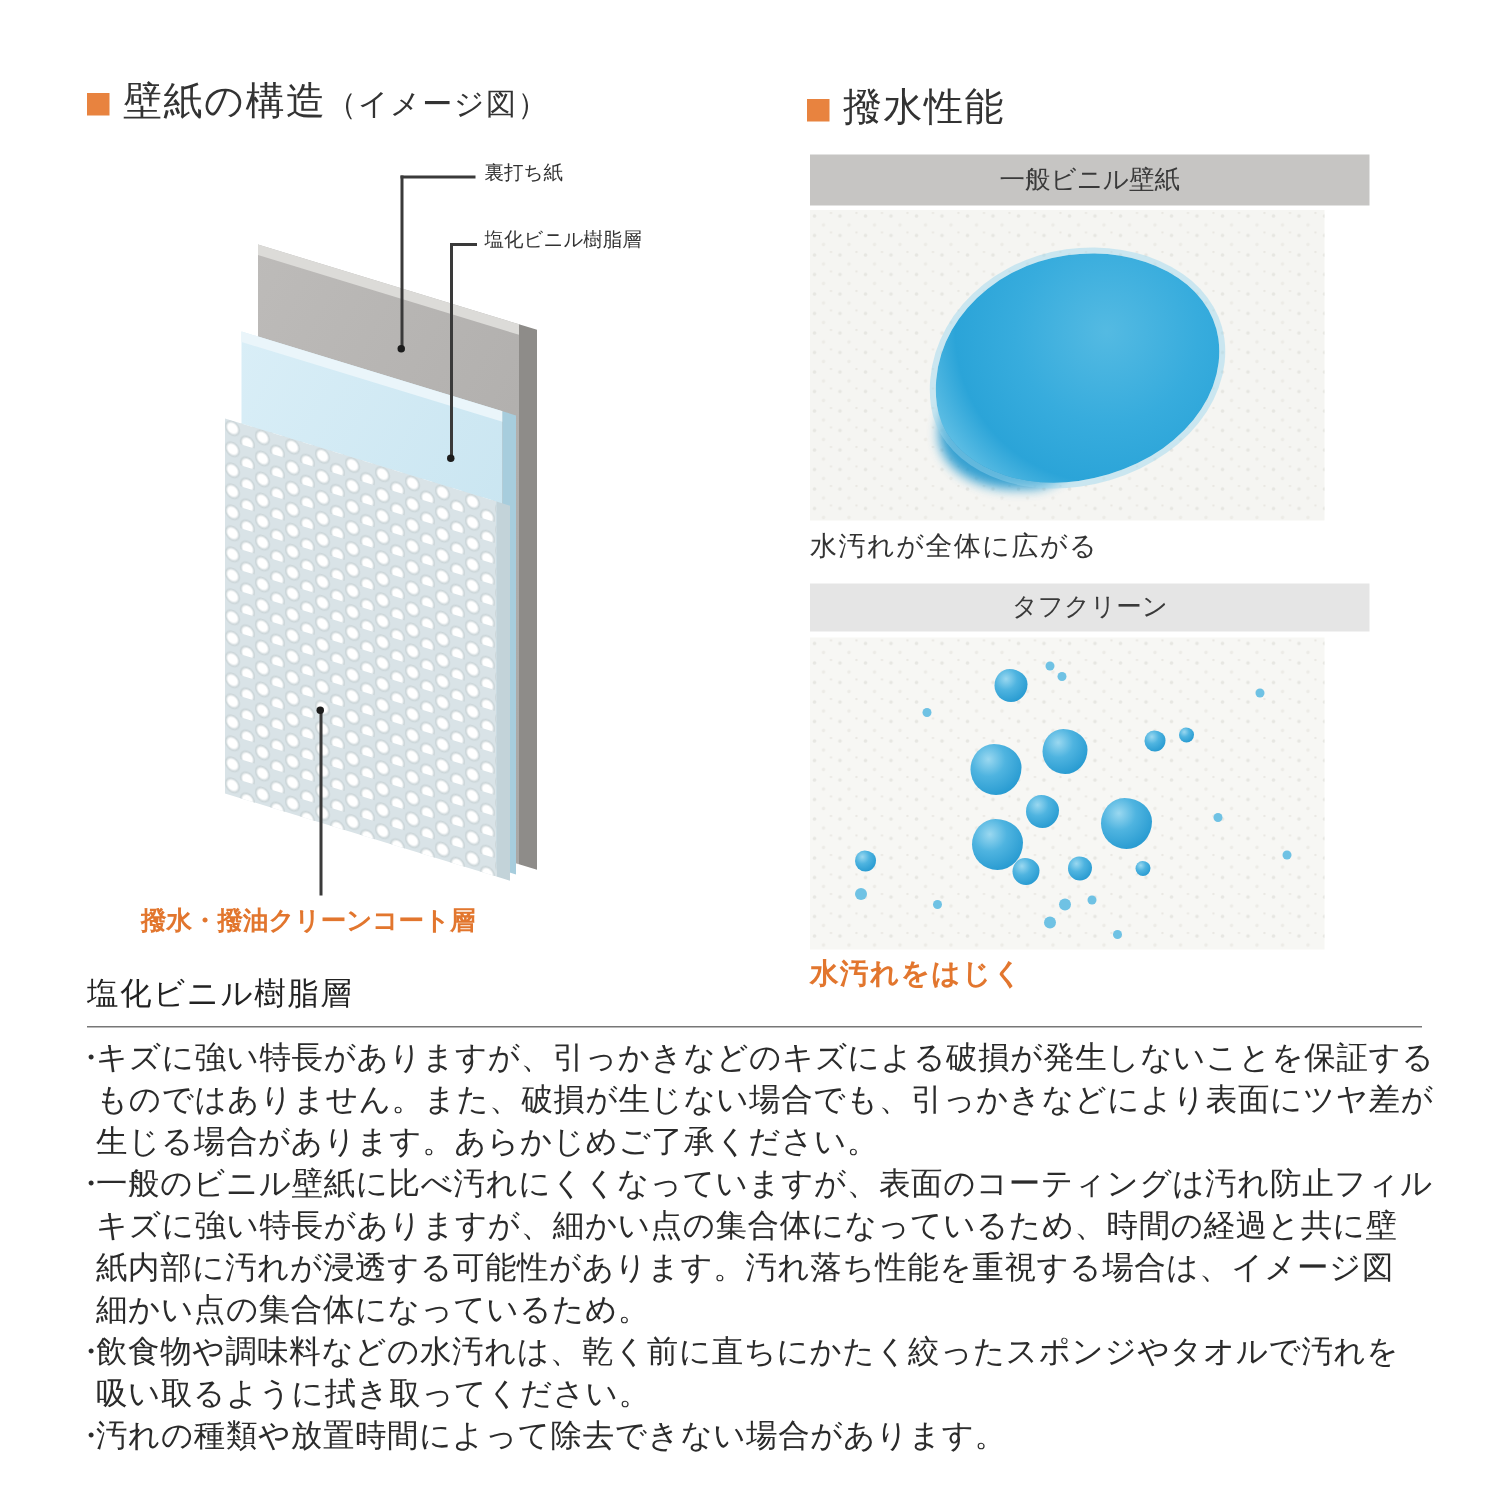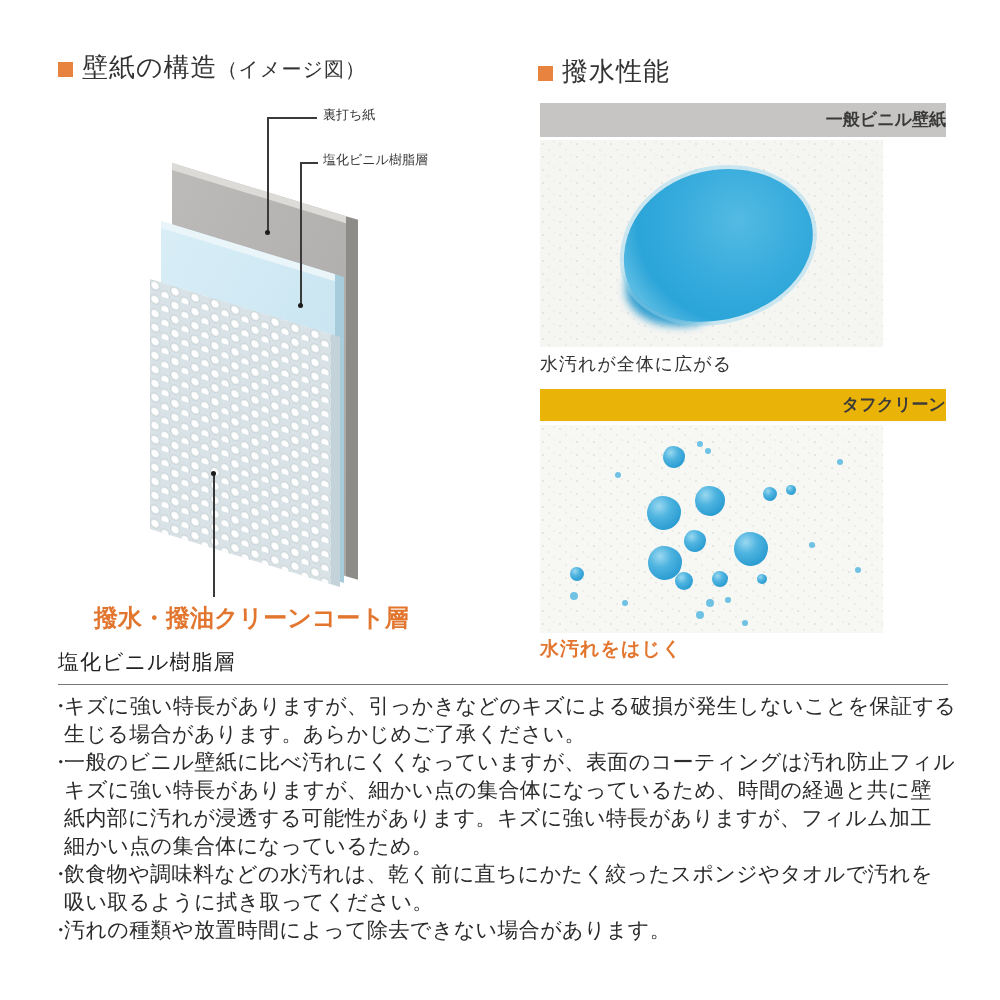--- a/index.html
+++ b/index.html
@@ -28,26 +28,26 @@
     background-color:#d9e3e7;
     background-image:
       radial-gradient(circle 5.5px at 5px 5px,  #ffffff 55%, #c9d3d6 82%, rgba(201,211,214,0) 100%),
       radial-gradient(circle 5.5px at 15px 12px,#ffffff 55%, #c9d3d6 82%, rgba(201,211,214,0) 100%);
     background-size:20px 14px; }
   .panel-coat .side { right:-9px; width:9px; background:#c3d3d9; }
 
   .lead-line { position:absolute; background:#3a3a3a; z-index:5; }
   .lead-dot { position:absolute; width:5px; height:5px; border-radius:50%; background:#1c1c1c; z-index:6; }
   .layer-label { position:absolute; font-size:13px; color:#333; white-space:nowrap; z-index:6; }
-  .layer-label.orange { color:#E2762E; font-weight:bold; font-size:24px; }
+  .layer-label.orange { color:#E2762E; font-weight:bold; font-size:17px; }
 
   
-  .perf-bar { position:absolute; left:540px; width:406px; text-align:right; font-size:17px; color:#3a3a3a;font-weight:bold; }
+  .perf-bar { position:absolute; left:540px; width:373px; text-align:center; font-size:17px; color:#3a3a3a; }
   .bar-gray { top:103px; height:34px; line-height:34px; background:#c6c5c3; }
-  .bar-orange { top:389px; height:32px; line-height:32px; background:#eab308; }
+  .bar-orange { top:389px; height:32px; line-height:32px; background:#e5e5e5; }
 
   .photo { position:absolute; left:540px; width:343px; overflow:hidden;
     background-color:#f5f5f2;
     background-image:
       radial-gradient(circle 1.5px at 3px 4px,  #e6e6e1 50%, rgba(230,230,225,0) 100%),
       radial-gradient(circle 1.5px at 9px 10px, #ecebe6 50%, rgba(236,235,230,0) 100%),
       radial-gradient(circle 1px  at 14px 2px,  #e9e7e2 50%, rgba(233,231,226,0) 100%);
     background-size:17px 13px; }
   .photo-general { top:140px; height:207px; }
   .photo-tafclean { top:425px; height:208px; background-color:#f7f7f4; }
@@ -149,23 +149,24 @@
       <span class="drop tiny" style="left: 202px; top: 195px; width: 6px; height: 6px;"></span>
       <span class="drop tiny" style="left: 166px; top: 174px; width: 8px; height: 8px;"></span>
       <span class="drop tiny" style="left: 82px; top: 175px; width: 6px; height: 6px;"></span>
     </div>
   <div class="photo-caption caption-orange">水汚れをはじく</div>
 
   <div class="notes-heading">塩化ビニル樹脂層</div>
   <div class="notes-rule"></div>
   <div class="notes-list">
       <div class="note-line"><span class="note-bullet">・</span>キズに強い特長がありますが、引っかきなどのキズによる破損が発生しないことを保証する</div>
+      <div class="note-line">ものではありません。また、破損が生じない場合でも、引っかきなどにより表面にツヤ差が</div>
       <div class="note-line">生じる場合があります。あらかじめご了承ください。</div>
       <div class="note-line"><span class="note-bullet">・</span>一般のビニル壁紙に比べ汚れにくくなっていますが、表面のコーティングは汚れ防止フィル</div>
       <div class="note-line">キズに強い特長がありますが、細かい点の集合体になっているため、時間の経過と共に壁</div>
-      <div class="note-line">紙内部に汚れが浸透する可能性があります。キズに強い特長がありますが、フィルム加工</div>
+      <div class="note-line">紙内部に汚れが浸透する可能性があります。汚れ落ち性能を重視する場合は、イメージ図</div>
       <div class="note-line">細かい点の集合体になっているため。</div>
       <div class="note-line"><span class="note-bullet">・</span>飲食物や調味料などの水汚れは、乾く前に直ちにかたく絞ったスポンジやタオルで汚れを</div>
       <div class="note-line">吸い取るように拭き取ってください。</div>
       <div class="note-line"><span class="note-bullet">・</span>汚れの種類や放置時間によって除去できない場合があります。</div>
     </div>
 
 </div>
 
 </body></html>

